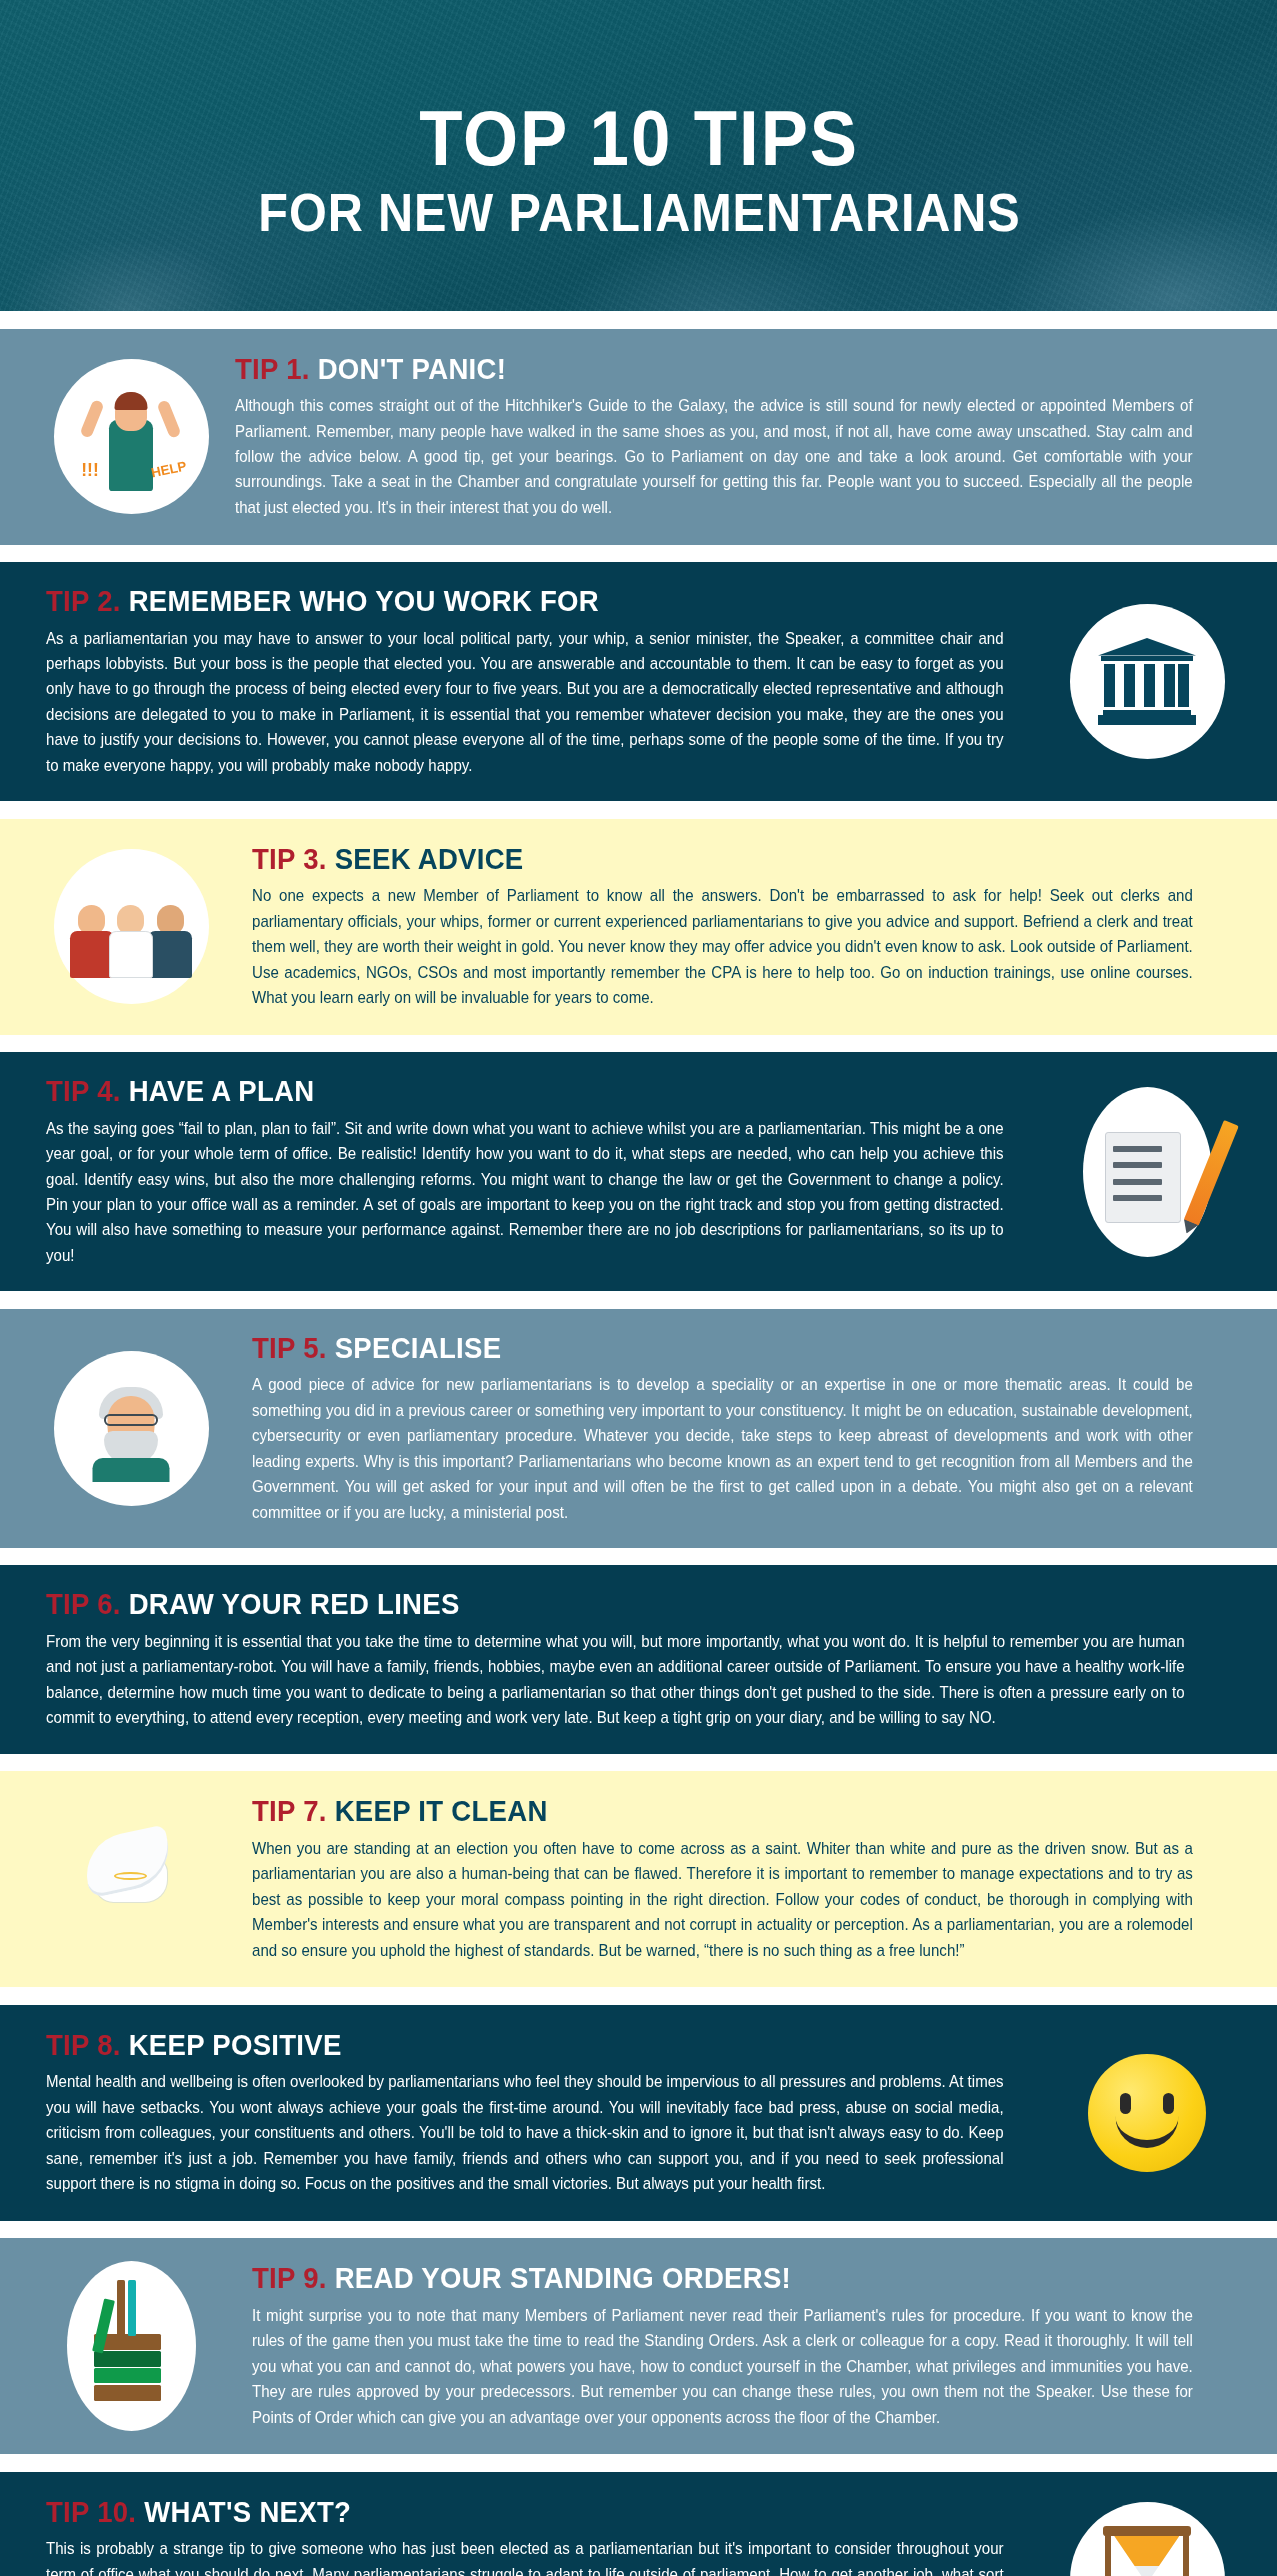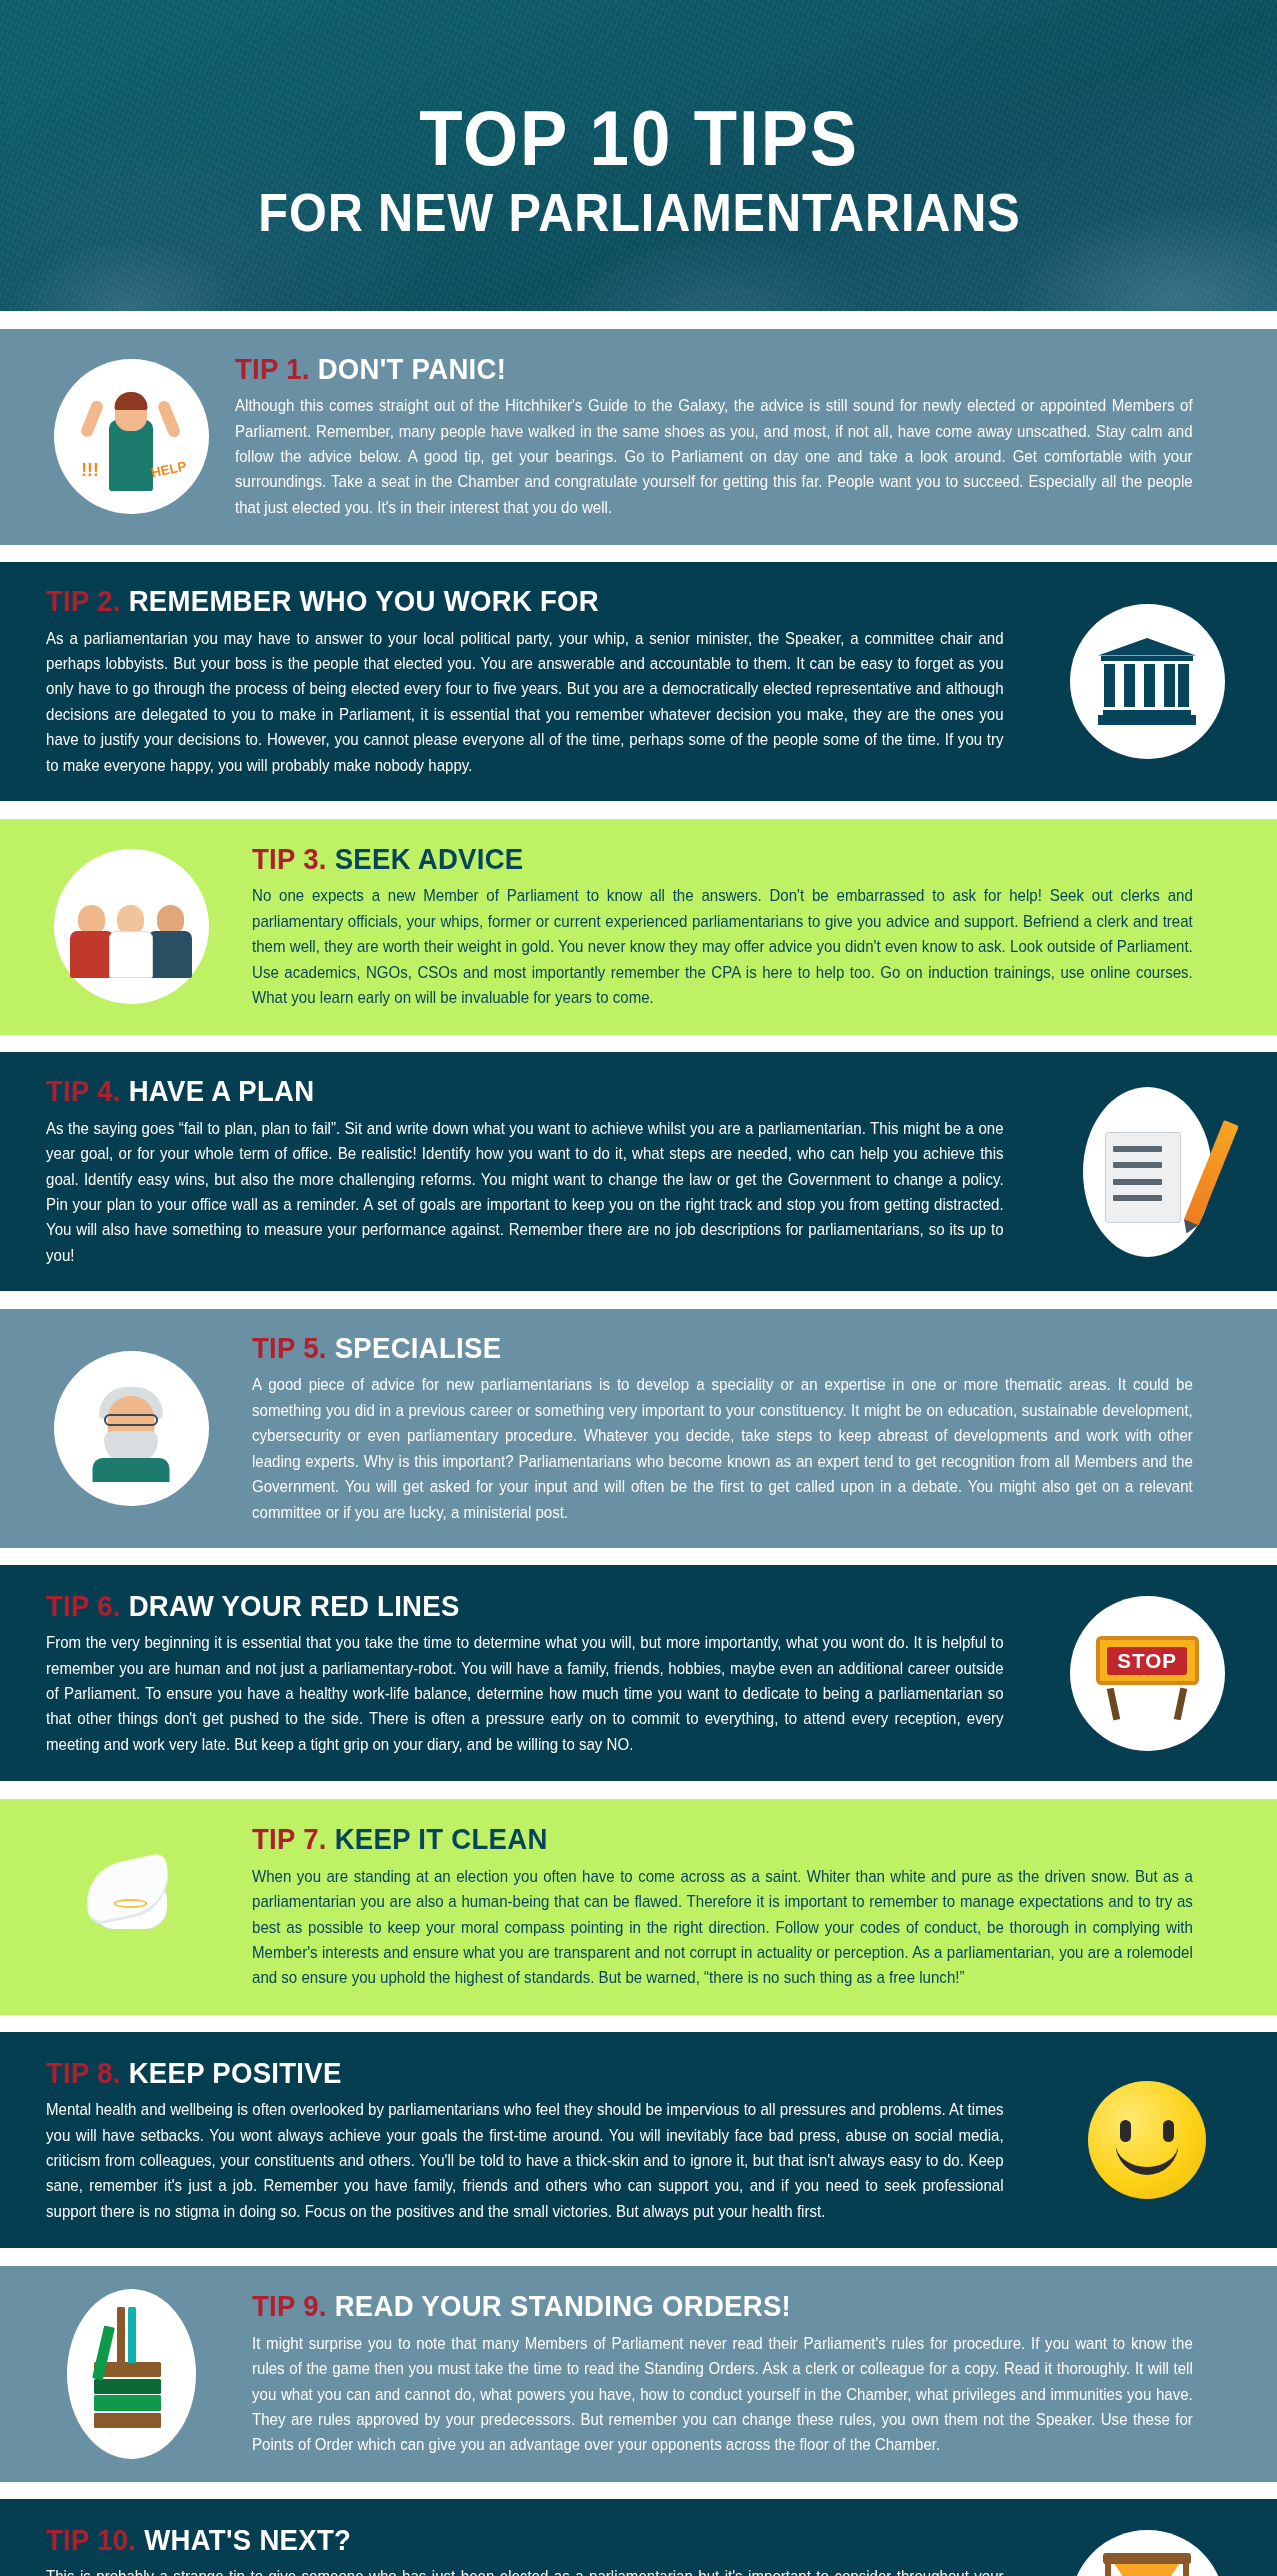--- a/index.html
+++ b/index.html
@@ -70,21 +70,21 @@
     position: relative;
     width: 1278px;
     display: flex;
     align-items: center;
     padding: 23px 46px;
     gap: 18.5px;
     overflow: hidden;
   }
   .band.bg-mid   { background: #6a90a4; }
   .band.bg-dark  { background: #053d51; }
-  .band.bg-light { background: #bef264; }
+  .band.bg-light { background: #fef9c3; }
 
   .gap { height: 17.5px; background: #ffffff; width: 1278px; }
 
   .band .col-text { flex: 1 1 auto; min-width: 0; }
   .band.icon-left  .col-icon { order: -1; }
   .band.icon-right .col-icon { order: 2; }
 
   .tip-title {
     font-size: 29px;
     font-weight: 700;
@@ -411,30 +411,20 @@
   </div>
 </div>
 
 <div class="gap"></div>
 
 <div class="band bg-dark icon-right">
   <div class="col-text">
     <div class="tip-title"><span class="tip-num">TIP 6.</span> <span class="tip-head">DRAW YOUR RED LINES</span></div>
     <div class="tip-body">From the very beginning it is essential that you take the time to determine what you will, but more importantly, what you wont do. It is helpful to remember you are human and not just a parliamentary-robot. You will have a family, friends, hobbies, maybe even an additional career outside of Parliament. To ensure you have a healthy work-life balance, determine how much time you want to dedicate to being a parliamentarian so that other things don't get pushed to the side. There is often a pressure early on to commit to everything, to attend every reception, every meeting and work very late. But keep a tight grip on your diary, and be willing to say NO.</div>
   </div>
-  <div class="col-icon">
-    <div class="disc"></div>
-    <div class="glyph stopsign">
-      <div class="leg l"></div>
-        <div class="leg r"></div>
-      <div class="plate">
-          <span class="word">STOP</span>
-        </div>
-    </div>
-  </div>
 </div>
 
 <div class="gap"></div>
 
 <div class="band bg-light icon-left indent">
   <div class="col-icon">
     <div class="glyph dove">
       <div class="bd"></div>
       <div class="wg"></div>
       <div class="ring"></div>

